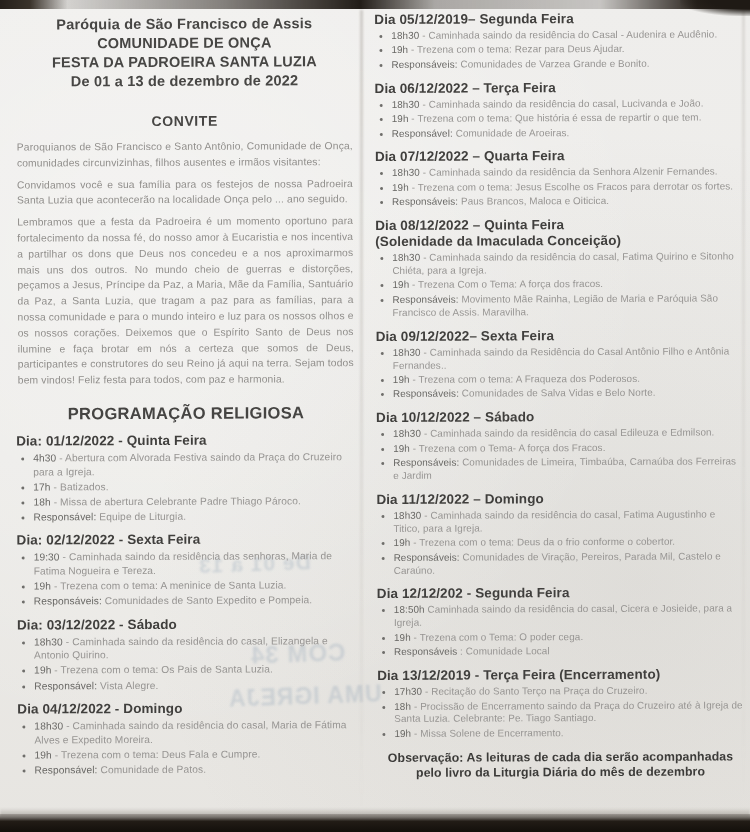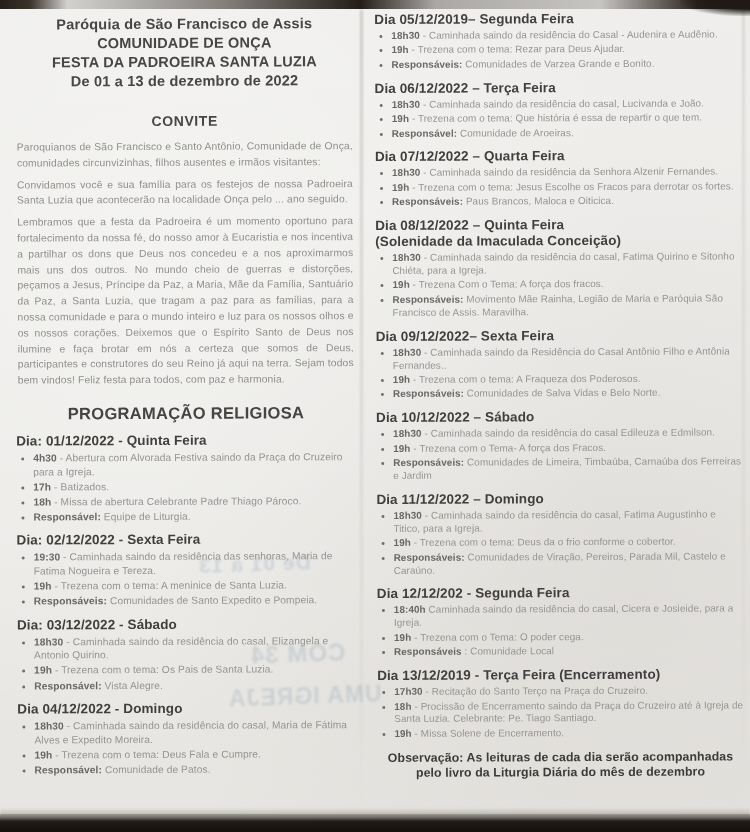--- a/index.html
+++ b/index.html
@@ -48,21 +48,21 @@
   .convite{color:#474644;font-weight:bold;text-align:center;font-size:14px;margin-top:22px;margin-bottom:10px;letter-spacing:.6px;}
   .para{font-size:10.3px;line-height:15.8px;text-align:justify;color:#908e8b;margin:0 2px 6px 2px;letter-spacing:.15px;}
   .program-title{color:#454442;font-weight:bold;text-align:center;font-size:16.5px;margin:16px 0 10px 0;letter-spacing:.3px;}
 
   section{margin-bottom:9px;}
   h3.day{color:#403f3d;font-size:13.5px;line-height:16px;margin:0 0 2px 0;font-weight:bold;letter-spacing:.1px;}
   h3.day.sub{margin-top:-2px;}
   ul{margin:1px 0 0 0;padding-left:17px;}
   li{font-size:9.9px;line-height:12.9px;color:#969492;margin-bottom:1.5px;letter-spacing:.1px;}
   li::marker{color:#6f6e6b;font-size:9px;}
-  li b{color:#686764;font-weight:bold;}
+  li b{color:#686764;font-weight:normal;}
   .col-left li{font-size:10.2px;line-height:13.6px;}
 
   .observation{
     color:#3c3b39;font-weight:bold;font-size:12.3px;line-height:15.5px;
     text-align:center;margin-top:10px;letter-spacing:.1px;
   }
 
   
   .bleed{
     position:absolute;z-index:1;font-weight:bold;color:rgba(140,158,180,.30);
@@ -195,21 +195,21 @@
           <h3 class="day">Dia 11/12/2022 – Domingo</h3>
           <ul>
             <li><b>18h30</b> - Caminhada saindo da residência do casal, Fatima Augustinho e Titico, para a Igreja.</li>
             <li><b>19h</b> - Trezena com o tema: Deus da o frio conforme o cobertor.</li>
             <li><b>Responsáveis:</b> Comunidades de Viração, Pereiros, Parada Mil, Castelo e Caraúno.</li>
           </ul>
         </section>
         <section>
           <h3 class="day">Dia 12/12/202 - Segunda Feira</h3>
           <ul>
-            <li><b>18:40h</b> Caminhada saindo da residência do casal, Cicera e Josieide, para a Igreja.</li>
+            <li><b>18:50h</b> Caminhada saindo da residência do casal, Cicera e Josieide, para a Igreja.</li>
             <li><b>19h</b> - Trezena com o Tema: O poder cega.</li>
             <li><b>Responsáveis</b> : Comunidade Local</li>
           </ul>
         </section>
         <section>
           <h3 class="day">Dia 13/12/2019 - Terça Feira (Encerramento)</h3>
           <ul>
             <li><b>17h30</b> - Recitação do Santo Terço na Praça do Cruzeiro.</li>
             <li><b>18h</b> - Procissão de Encerramento saindo da Praça do Cruzeiro até à Igreja de Santa Luzia. Celebrante: Pe. Tiago Santiago.</li>
             <li><b>19h</b> - Missa Solene de Encerramento.</li>

